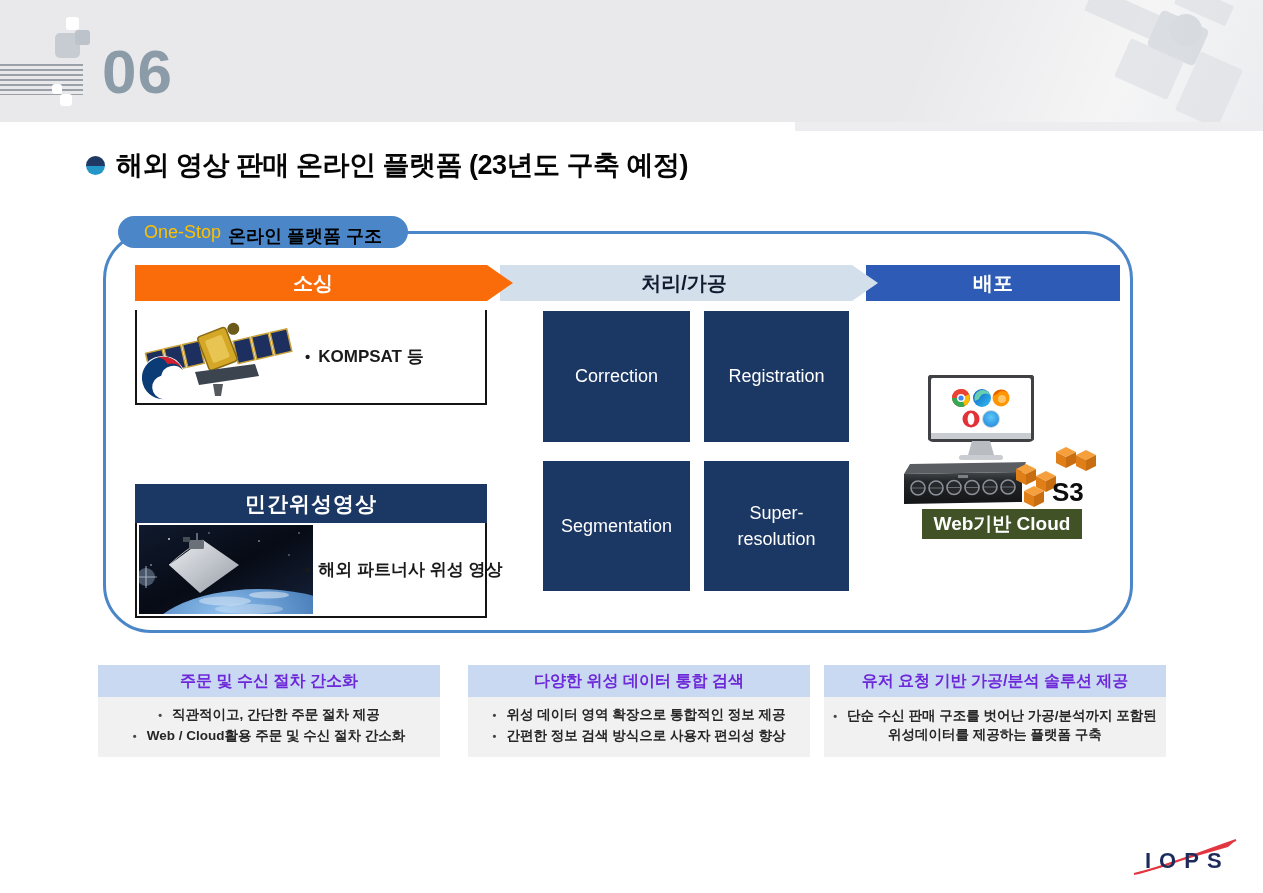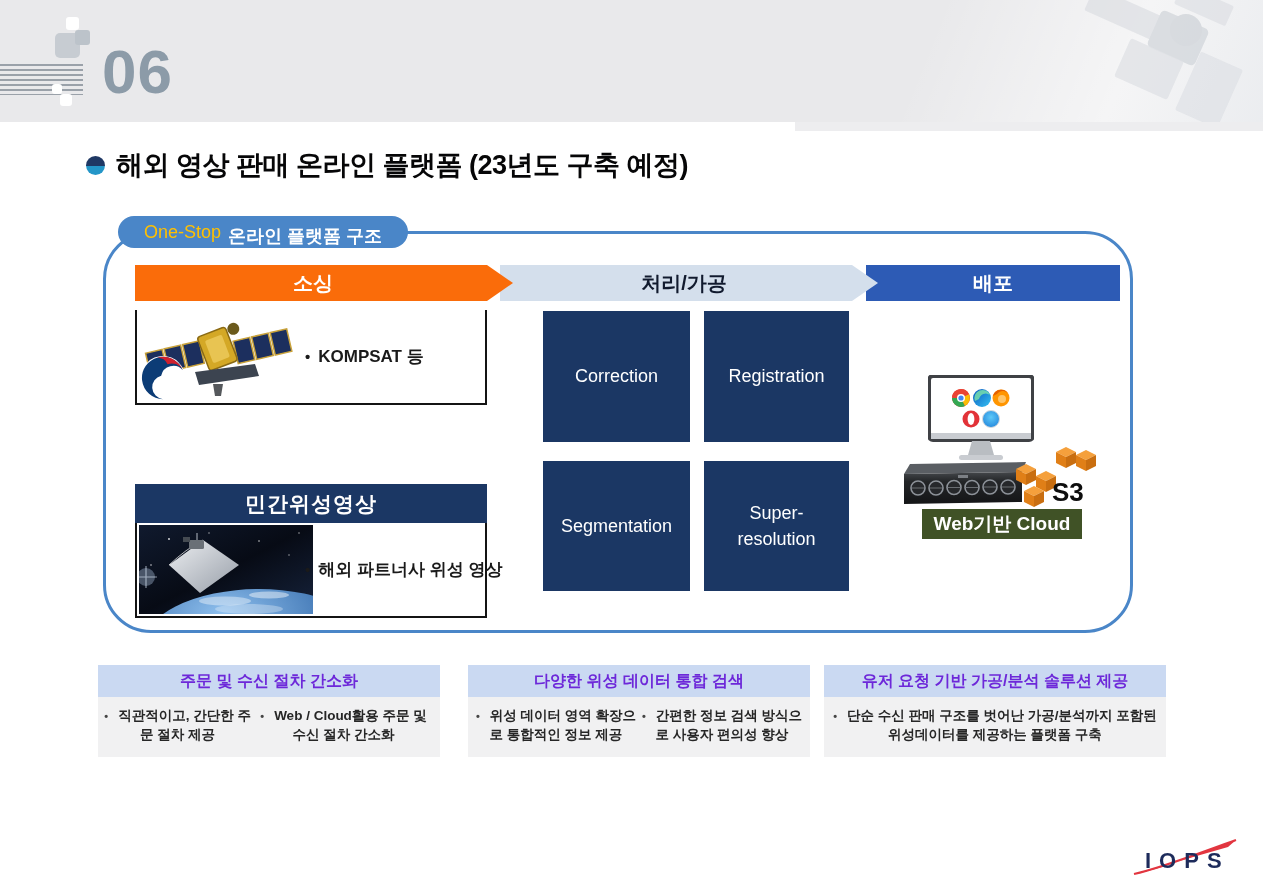--- a/index.html
+++ b/index.html
@@ -32,21 +32,21 @@
   .intro-bullet { width:19px; height:19px; border-radius:50%;
     background:linear-gradient(180deg,#1f3864 0 50%, #2496c8 50% 100%); flex:0 0 auto; }
   .intro-title { font-size:27px; font-weight:800; color:#060607; letter-spacing:-0.5px; white-space:nowrap; }
 
   
   .platform { position:absolute; left:103px; top:231px; width:1030px; height:402px;
     border:3px solid #4a86c8; border-radius:48px; background:#ffffff; }
   .tag { position:absolute; left:118px; top:216px; height:32px; padding:0 26px;
     background:#4a86c8; border-radius:17px; display:flex; align-items:center; gap:7px; z-index:5; white-space:nowrap; }
   .tag-hl { color:#ffc000; font-weight:400; font-size:18px; }
-  .tag-rest { color:#ffffff; font-weight:800; font-size:18px;margin-top:8px; }
+  .tag-rest { color:#000000; font-weight:800; font-size:18px;margin-top:8px; }
 
   
   .stage { position:absolute; top:265px; height:36px; display:flex; align-items:center; justify-content:center;
     font-size:20px; font-weight:800; }
   .stage-arrow { clip-path:polygon(0 0, calc(100% - 26px) 0, 100% 50%, calc(100% - 26px) 100%, 0 100%); }
   .stage-sourcing { left:135px; width:378px; background:#fa6c0a; color:#ffffff; z-index:3; padding-right:22px; }
   .stage-processing { left:500px; width:378px; background:#d4dfec; color:#111a2e; z-index:2; padding-right:10px; }
   .stage-distribution { left:866px; width:254px; background:#2d5bb5; color:#ffffff; z-index:1; }
 
   
@@ -80,21 +80,21 @@
   .cloud-box { position:absolute; left:922px; top:509px; width:160px; height:30px; background:#405226;
     color:#ffffff; font-size:19px; font-weight:600; display:flex; align-items:center; justify-content:center; }
 
   
   .card { position:absolute; top:665px; width:342px; }
   .card1 { left:98px; }
   .card2 { left:468px; }
   .card3 { left:824px; }
   .card-head { height:32px; background:#cad9f2; color:#6d28d9; font-size:16px; font-weight:800;
     display:flex; align-items:center; justify-content:center; white-space:nowrap; }
-  .card-body { min-height:60px; background:#f1f1f2; padding:8px 6px 10px; display:flex; flex-direction:row;
+  .card-body { min-height:60px; background:#f1f1f2; padding:8px 6px 10px; display:flex; flex-direction:column;
     align-items:center; justify-content:center; gap:2px; }
   .b-item { font-size:13.5px; font-weight:700; color:#262626; text-align:center; line-height:1.4; }
   .b-item::before { content:"•"; margin-right:10px; font-size:11px; color:#444; }
 
   
   .iops { position:absolute; left:1132px; top:834px; width:108px; height:46px; }
 </style>
 </head>
 <body>
 

